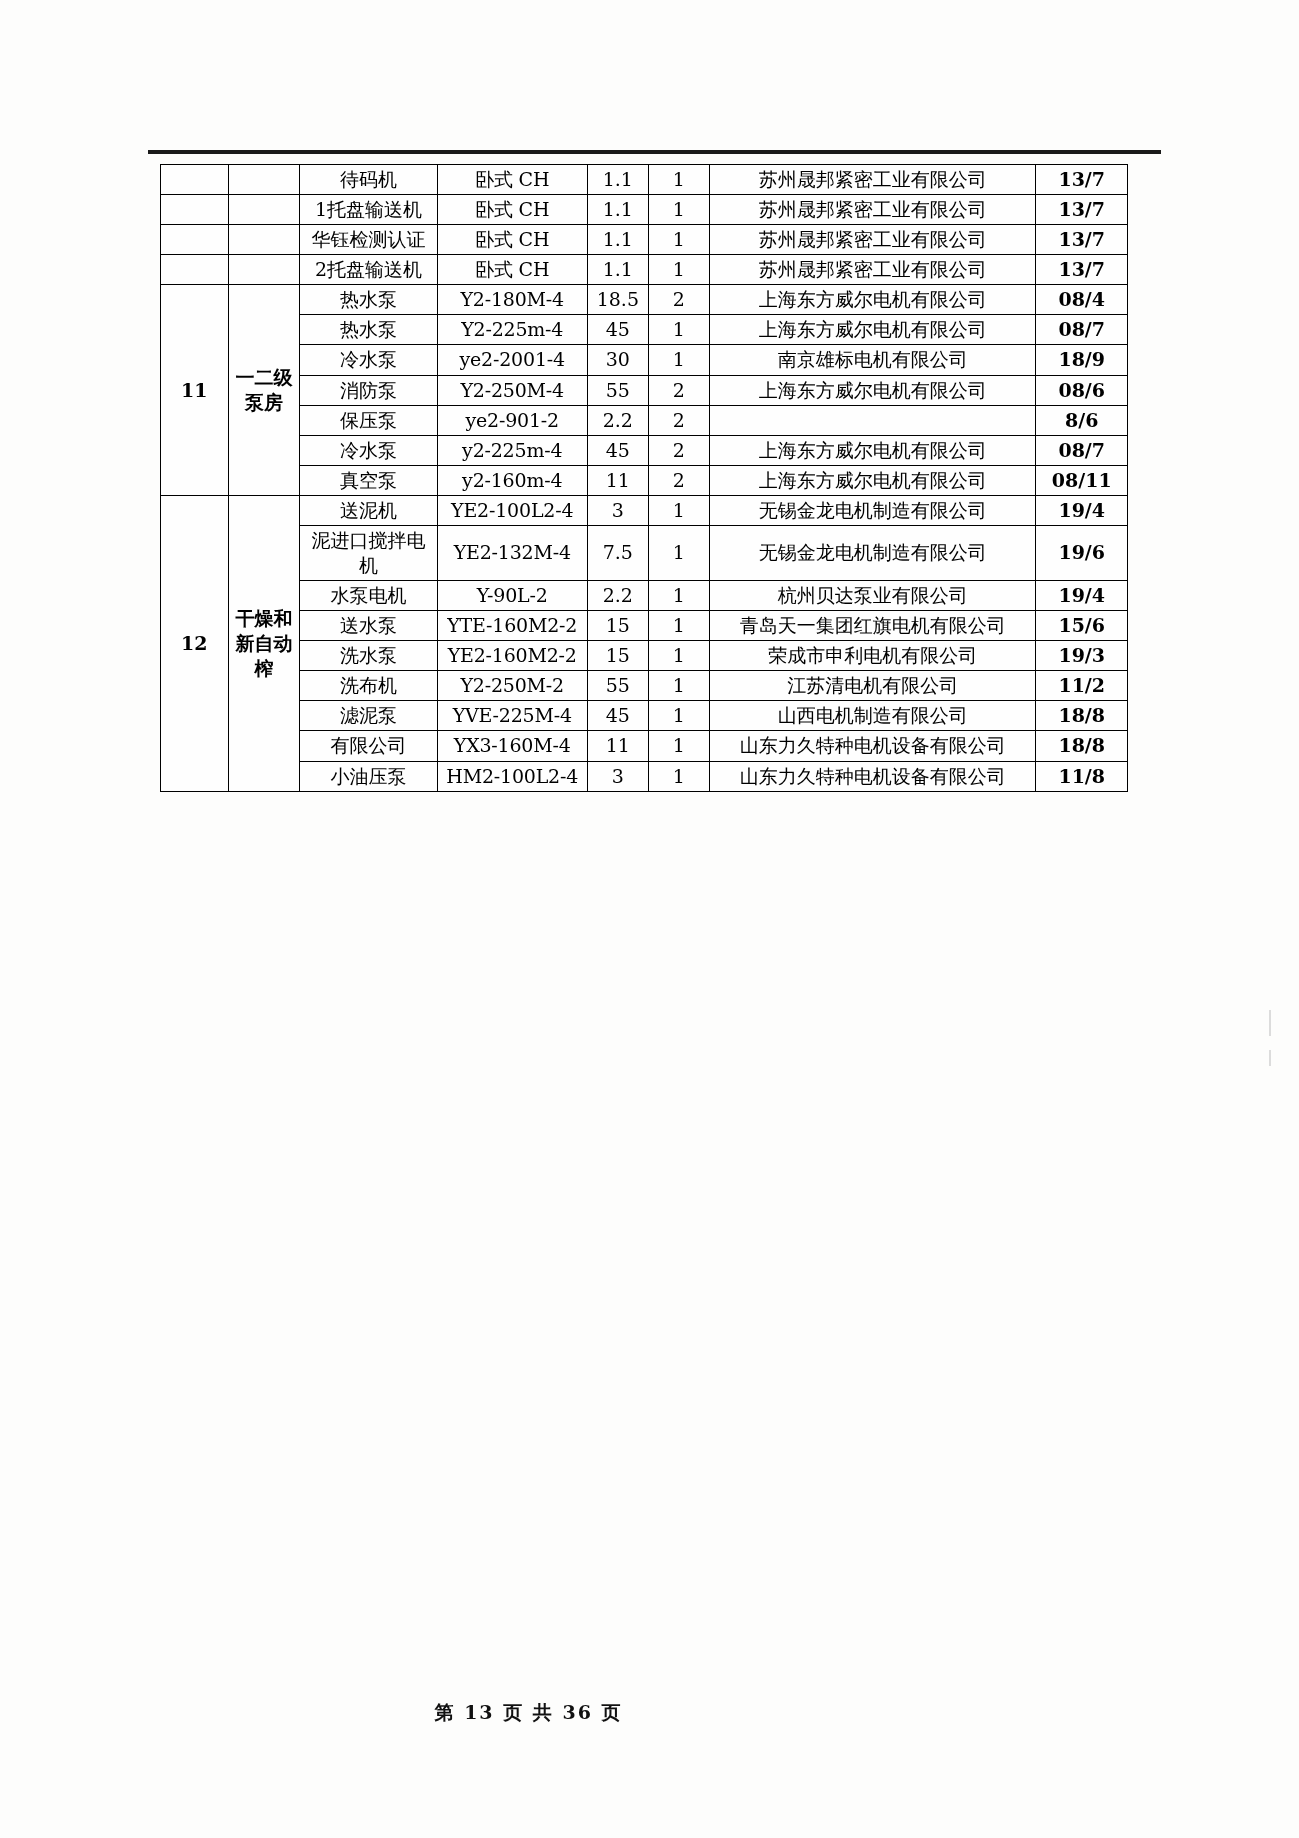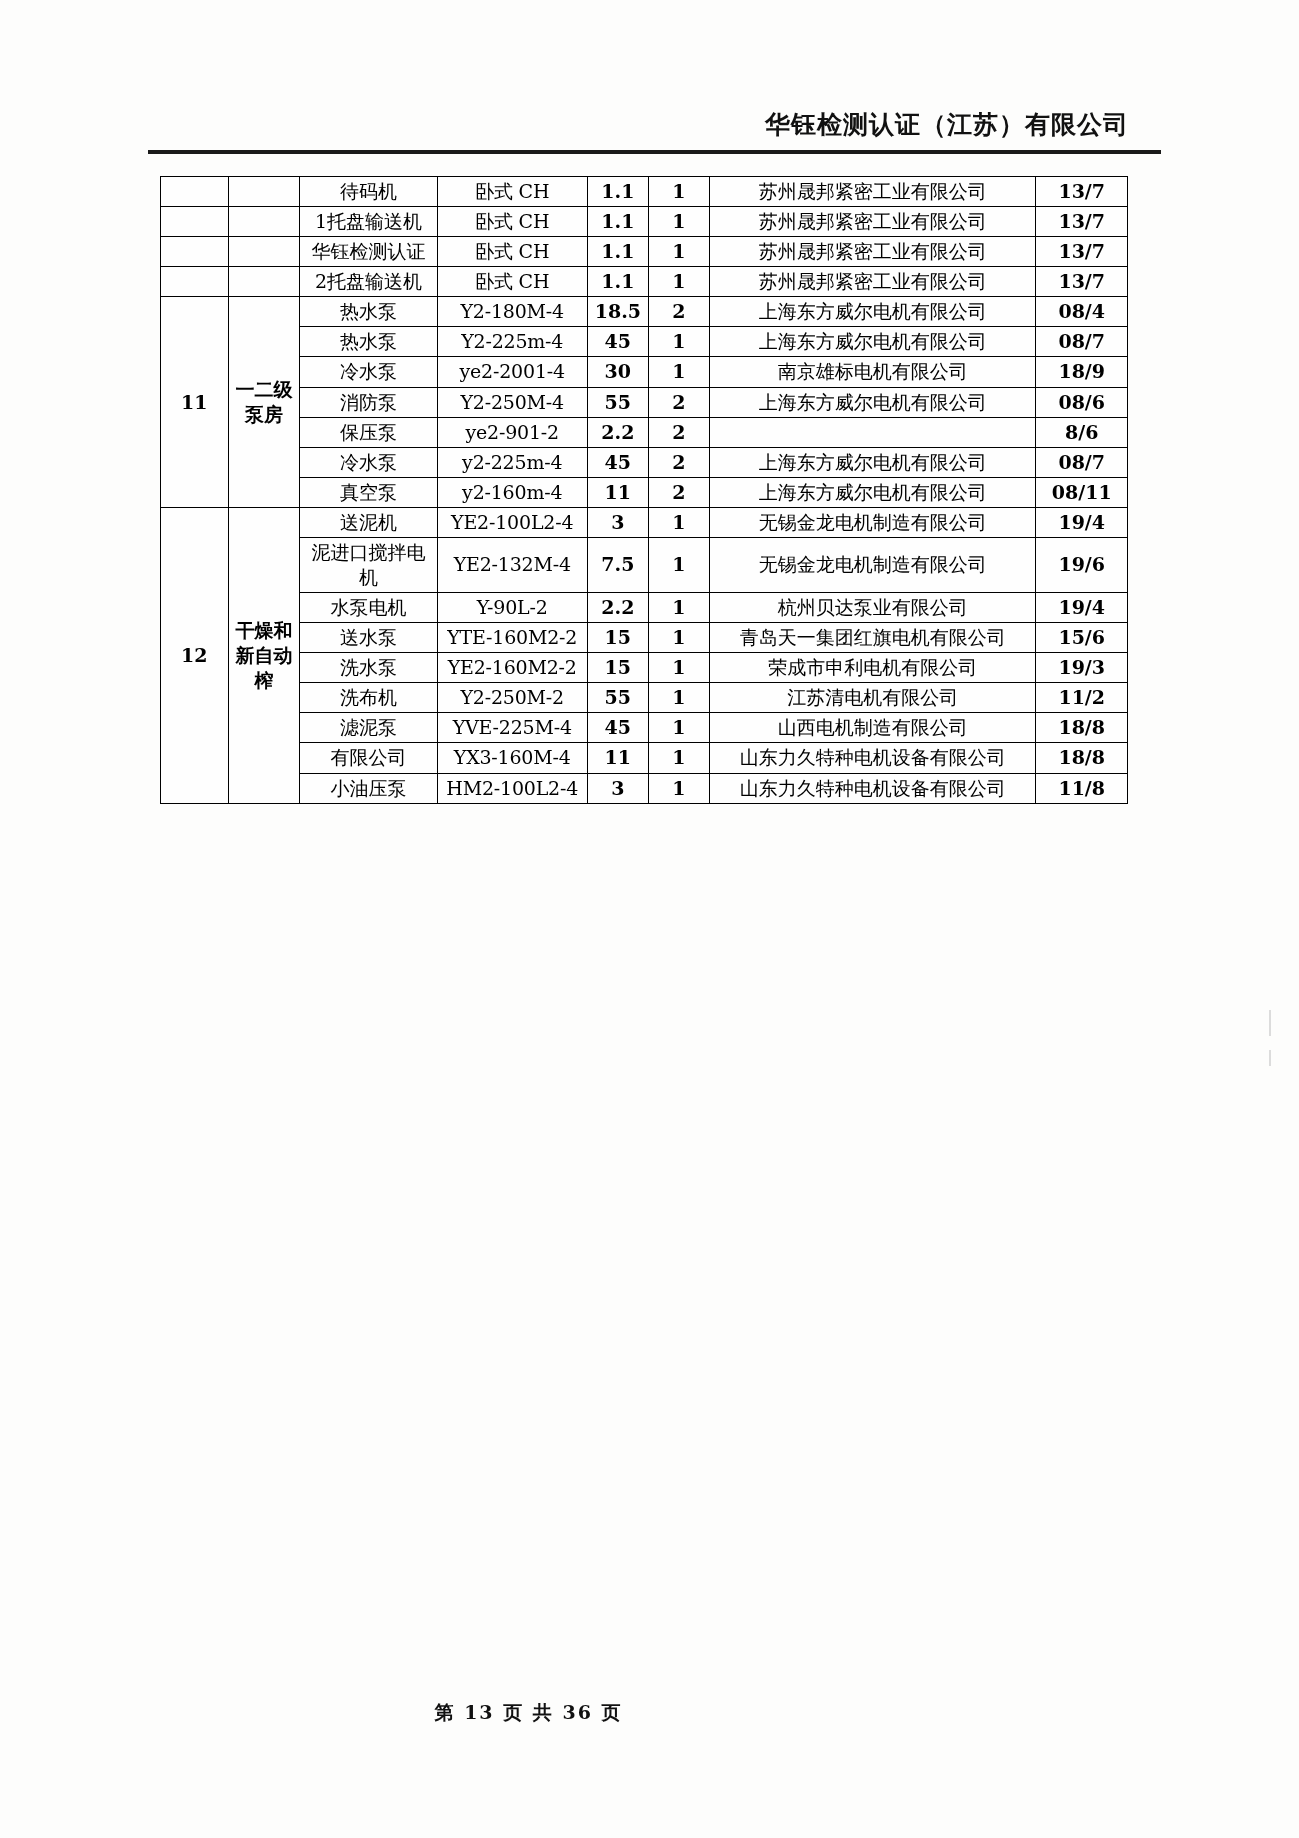--- a/index.html
+++ b/index.html
@@ -47,21 +47,21 @@
     border-top: 3px solid #1a1a1a;
     border-bottom: 1px solid #1a1a1a;
     height: 3px;
     box-sizing: border-box;
   }
 
   
   .table-wrap {
     position: absolute;
     left: 160px;
-    top: 176px;
+    top: 164px;
     width: 1064px;
     border-radius: 28px;
   }
   table.equip {
     border-collapse: collapse;
     width: 968px;
     table-layout: fixed;
   }
   table.equip td {
     border: 1.6px solid #000;
@@ -94,21 +94,21 @@
   }
   td.cell-name {
     font-size: 20px;
   }
   td.cell-model {
     font-family: "DejaVu Serif", "Liberation Serif", serif;
     font-size: 19px;
     letter-spacing: -0.2px;
   }
   td.cell-power, td.cell-qty {
-    font-weight: 700;
+    font-weight: 400;
     font-size: 19px;
   }
   td.cell-maker {
     font-size: 20px;
     line-height: 1.3;
   }
   td.cell-date {
     font-weight: 700;
     font-size: 19px;
   }
@@ -134,21 +134,20 @@
     width: 2px;
     background: #dcdcdc;
   }
 </style>
 </head>
 <body>
 
 <div class="page">
 
   <div class="header-zone">
-    <div class="header-title">华钰检测认证（江苏）有限公司</div>
     <div class="header-rule"></div>
   </div>
 
   <div class="table-wrap">
     <table class="equip">
       <colgroup>
         <col class="c-no">
         <col class="c-area">
         <col class="c-name">
         <col class="c-model">

